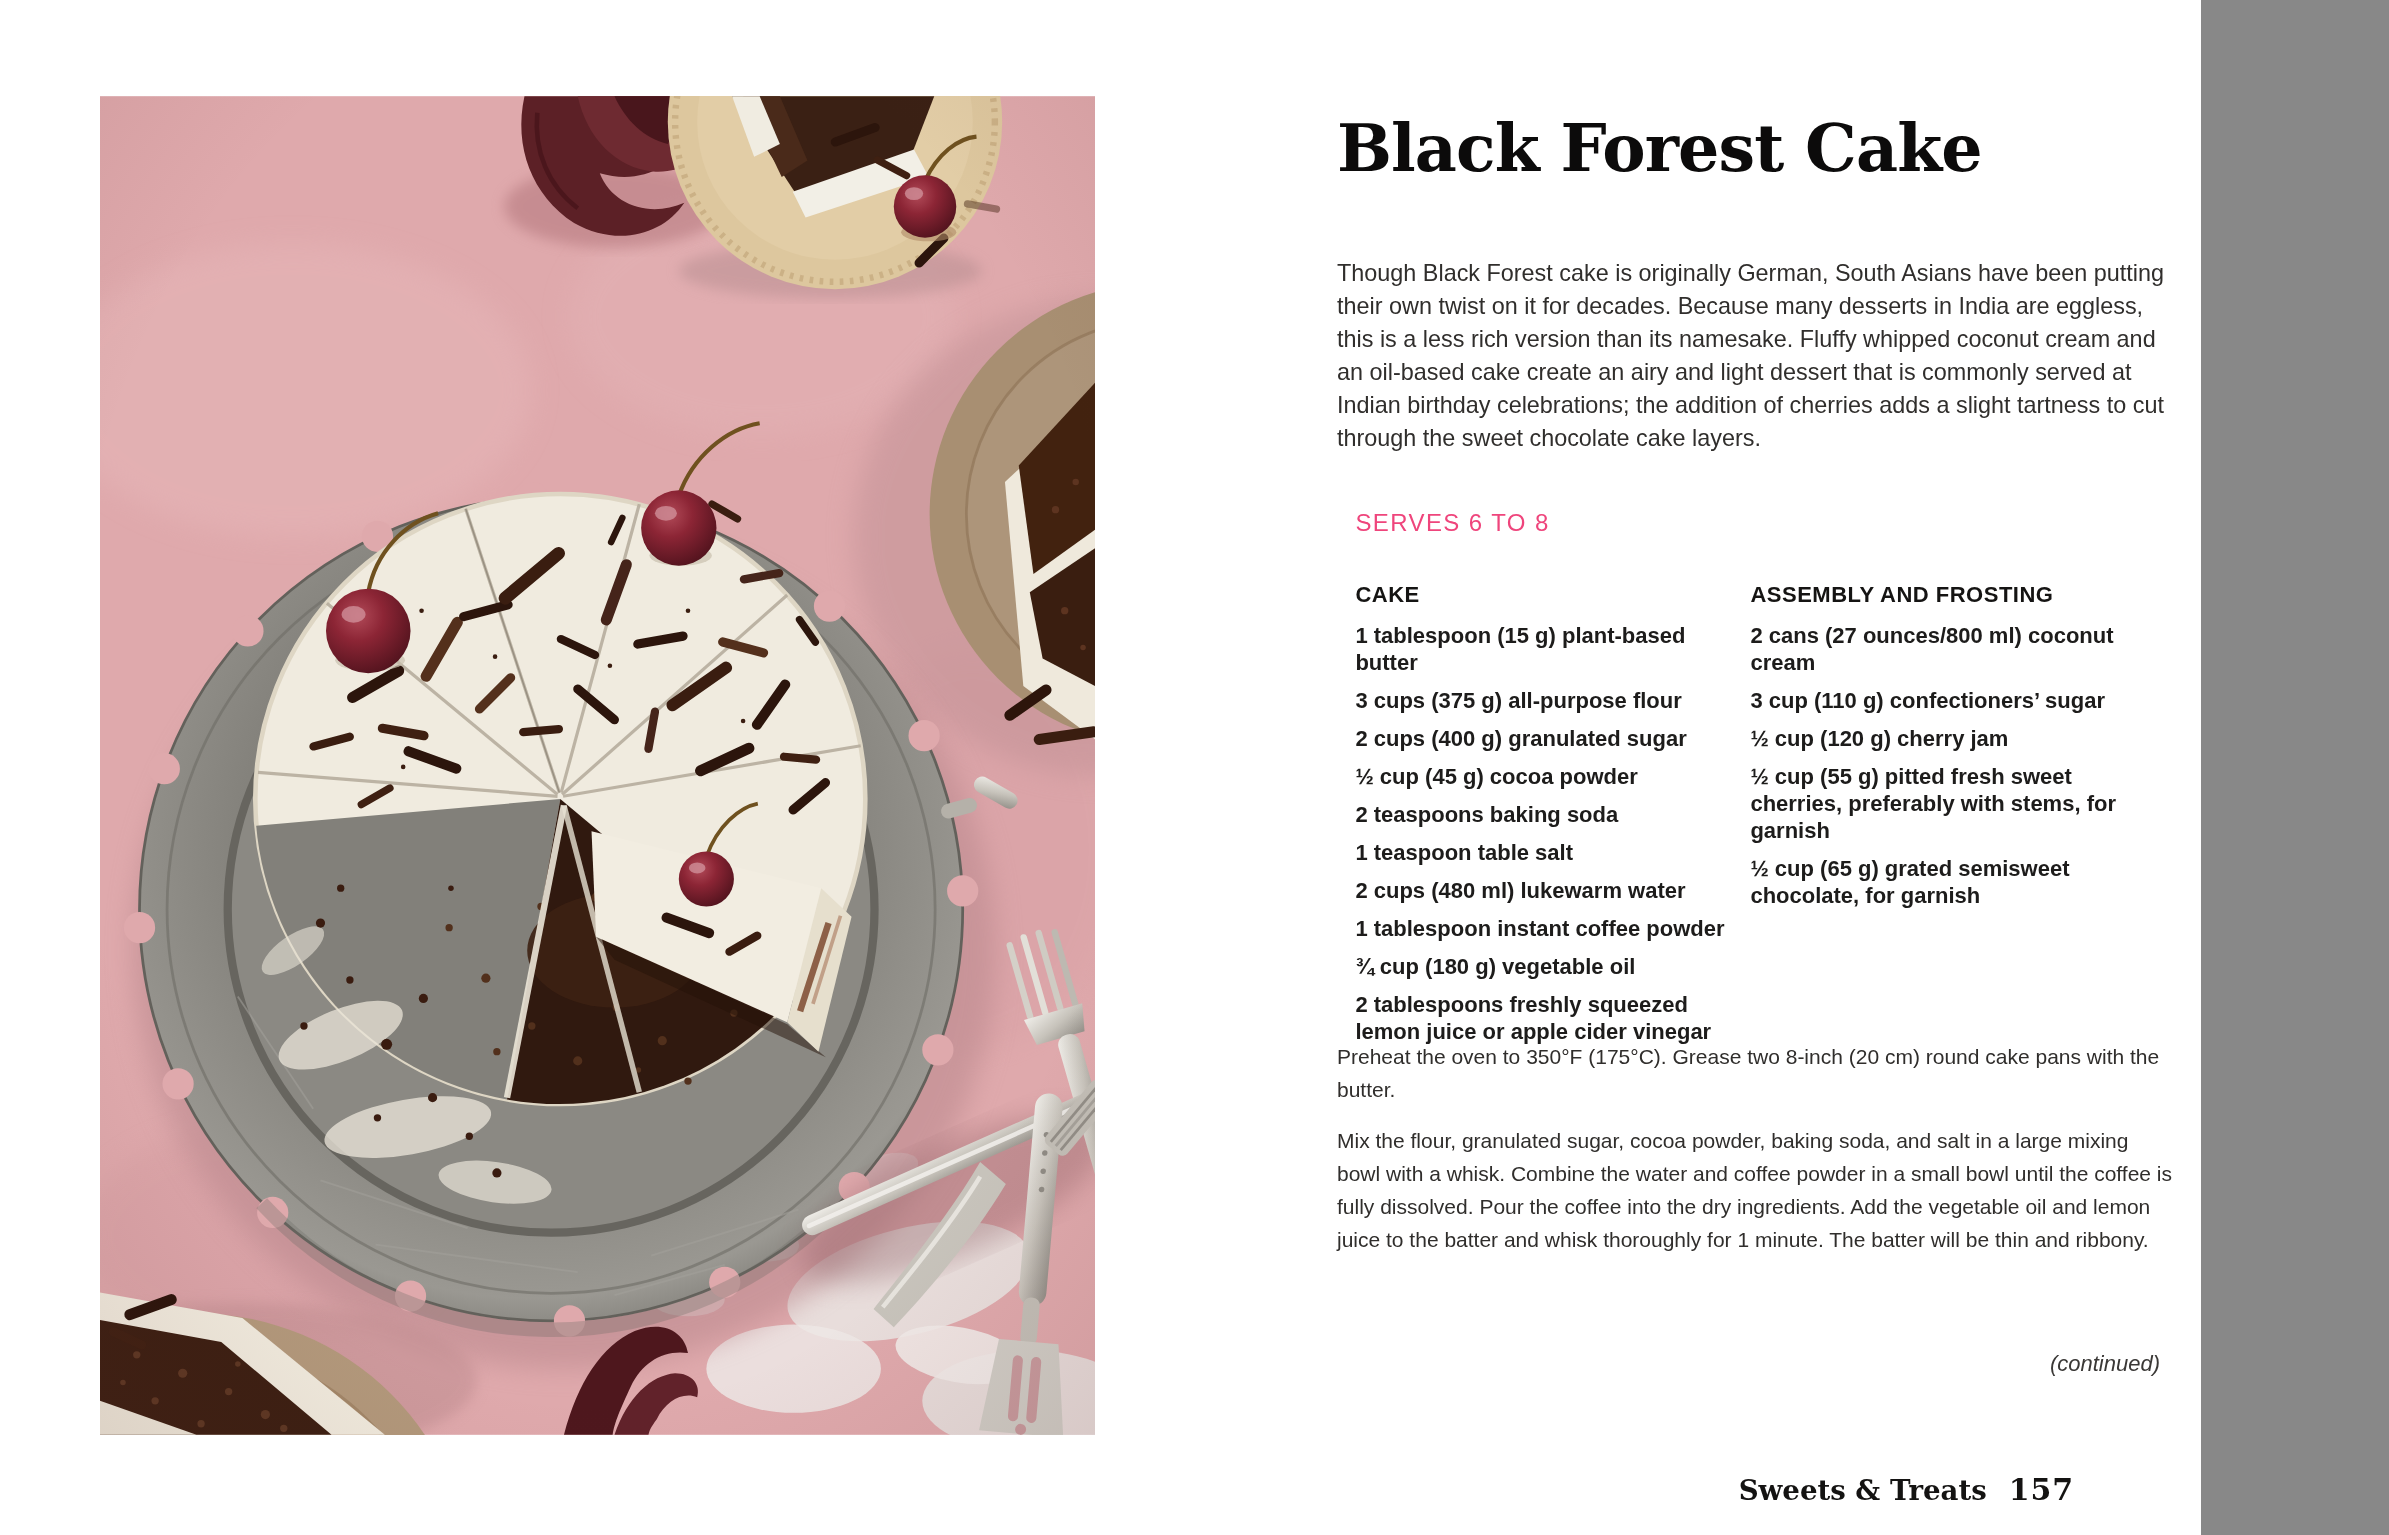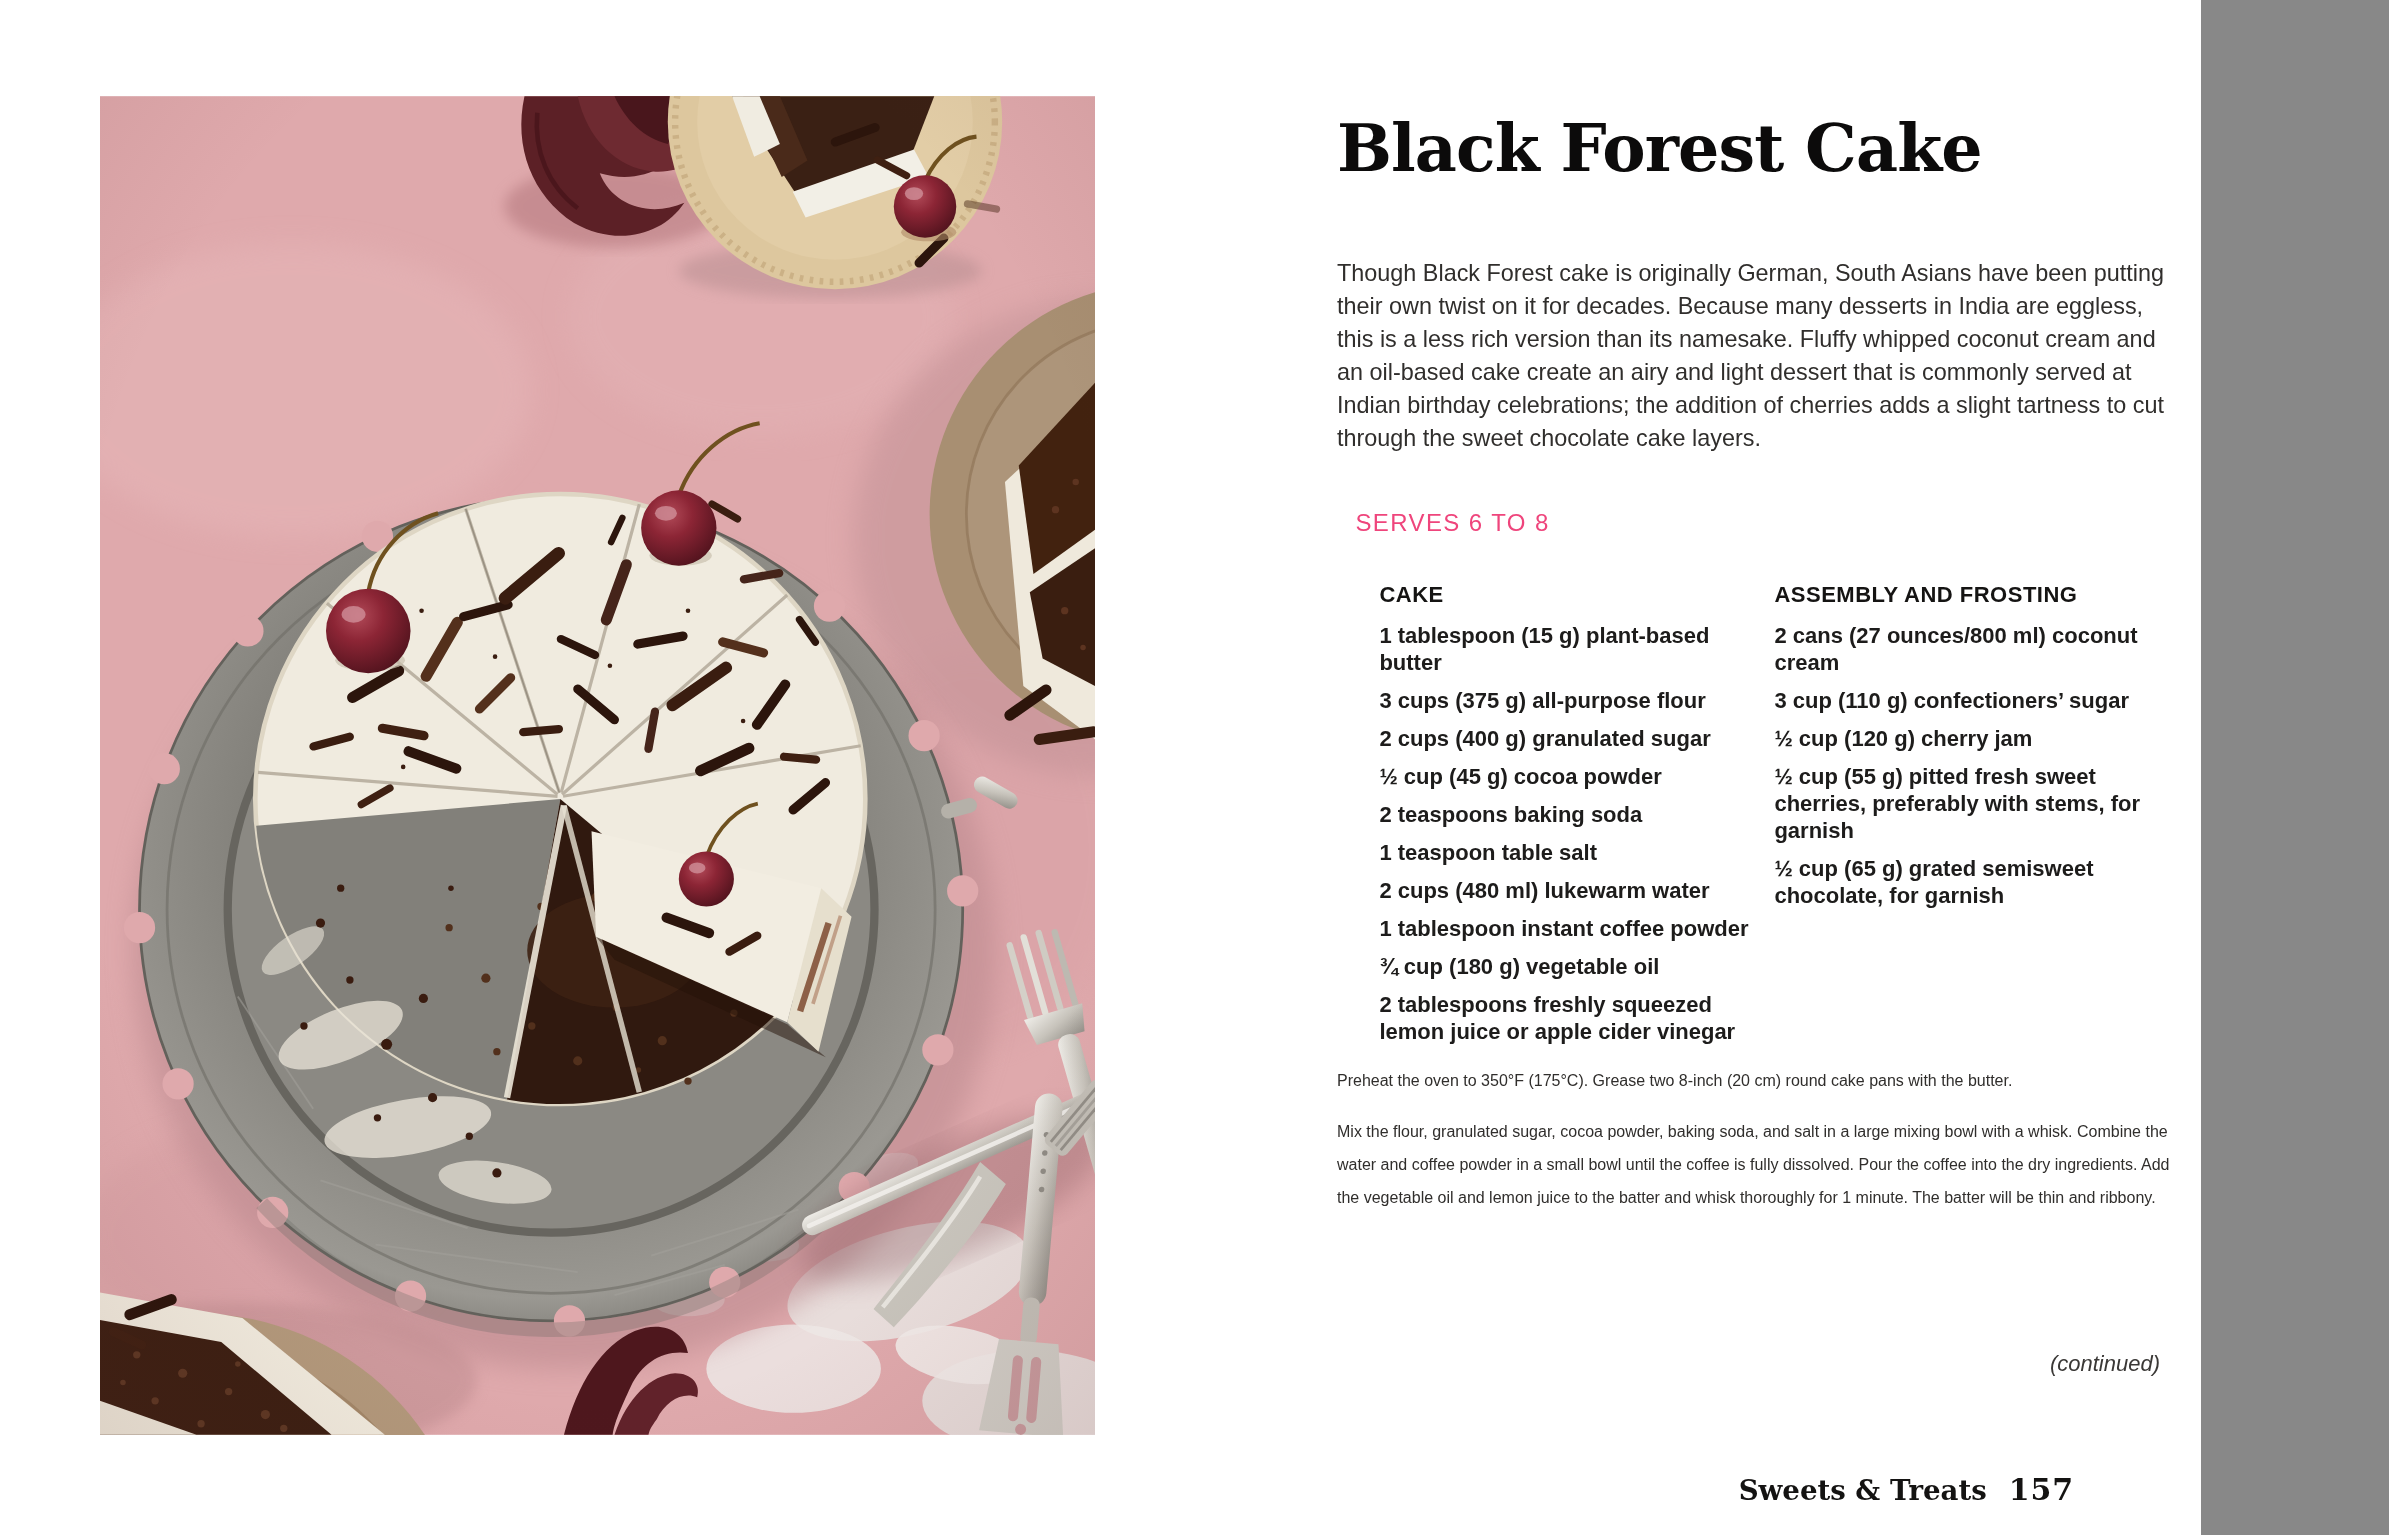--- a/index.html
+++ b/index.html
@@ -39,34 +39,34 @@
     font-size:23.4px;line-height:33px;font-weight:400;color:#302e2c;
   }
   .serves{
     position:absolute;left:18.4px;top:509px;
     font-size:24px;letter-spacing:1.4px;color:var(--accent-pink);
   }
   .ingredients{
     position:absolute;left:18.4px;top:581px;width:809px;
     display:flex;
   }
-  .ing-col-1{width:395px;flex:none;margin-left:24px;}
+  .ing-col-1{width:395px;flex:none;}
   .ing-col-2{width:390px;flex:none;}
   .ing-header{
     font-size:22px;font-weight:bold;letter-spacing:0.5px;color:#151413;
     line-height:27.6px;margin-bottom:13px;
   }
   .ing-list{list-style:none;}
   .ing-list li{
     font-size:22px;font-weight:bold;line-height:27px;color:#1d1c1b;
     margin-bottom:11px;
   }
   .steps{
     position:absolute;left:0;top:1040px;width:836px;
-    font-size:16px;line-height:33px;color:#302e2c;margin-top:24px;
+    font-size:21px;line-height:33px;color:#302e2c;
   }
   .steps p{margin-bottom:18.4px;}
   .continued{
     position:absolute;left:0;top:1351px;width:823px;
     text-align:right;font-style:italic;font-size:22px;color:#3a3836;
   }
   .footer{
     position:absolute;right:127px;top:1458px;
     display:flex;align-items:baseline;
     font-family:"DejaVu Serif","Liberation Serif",serif;

